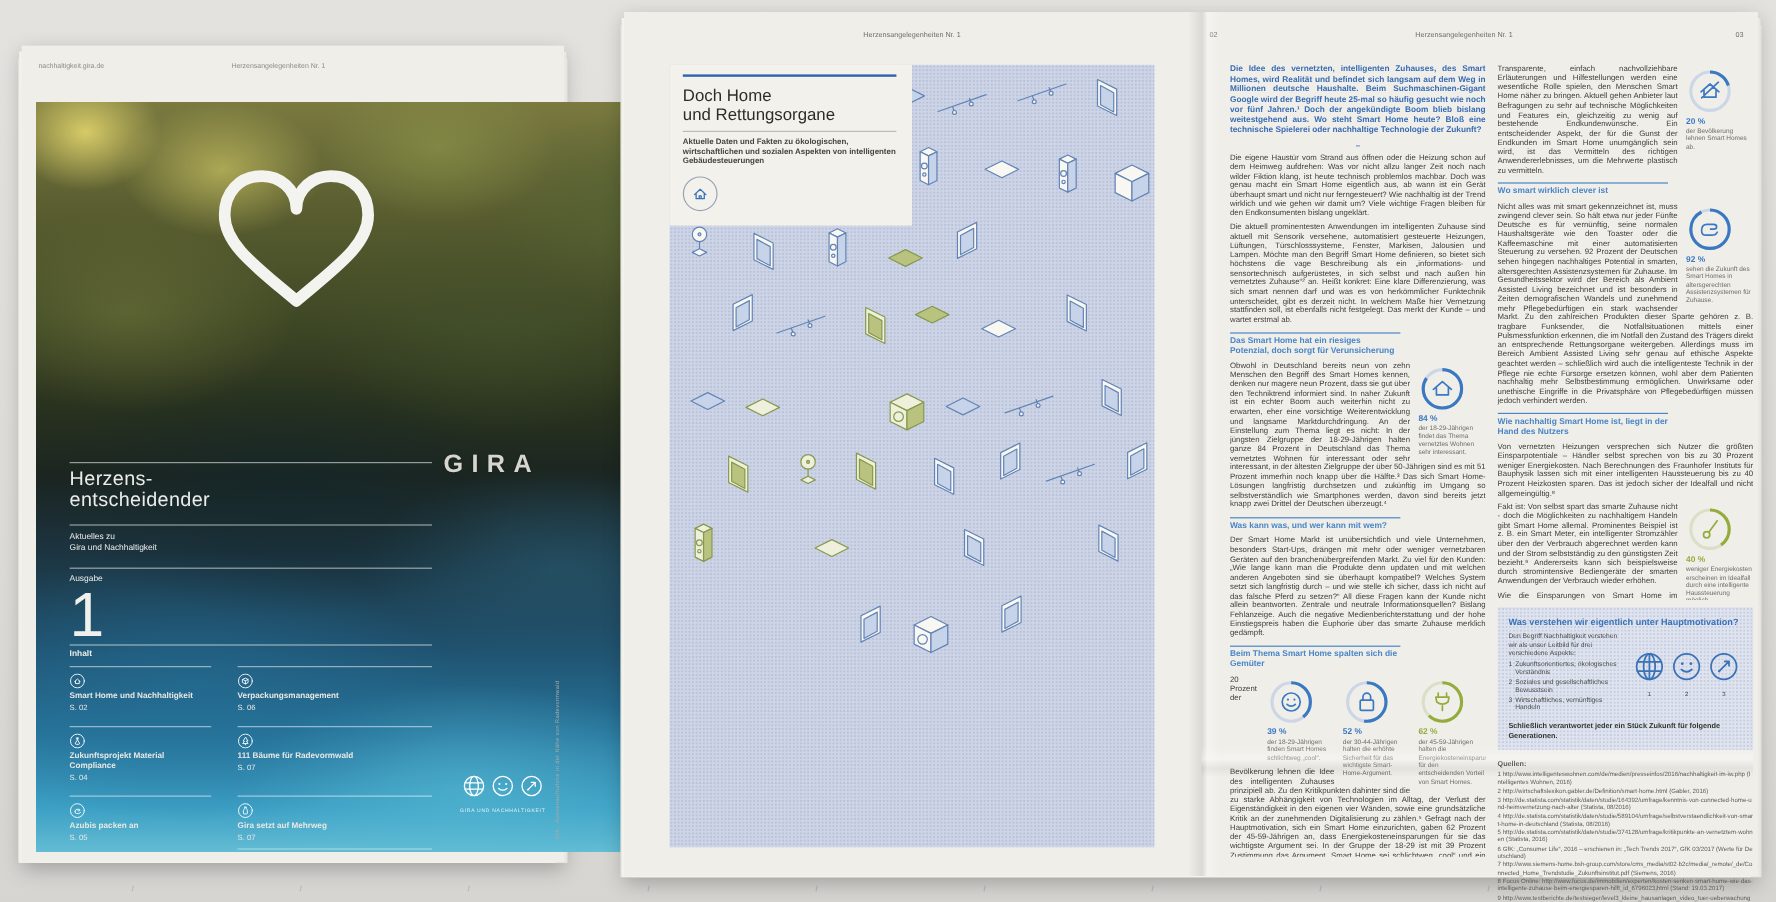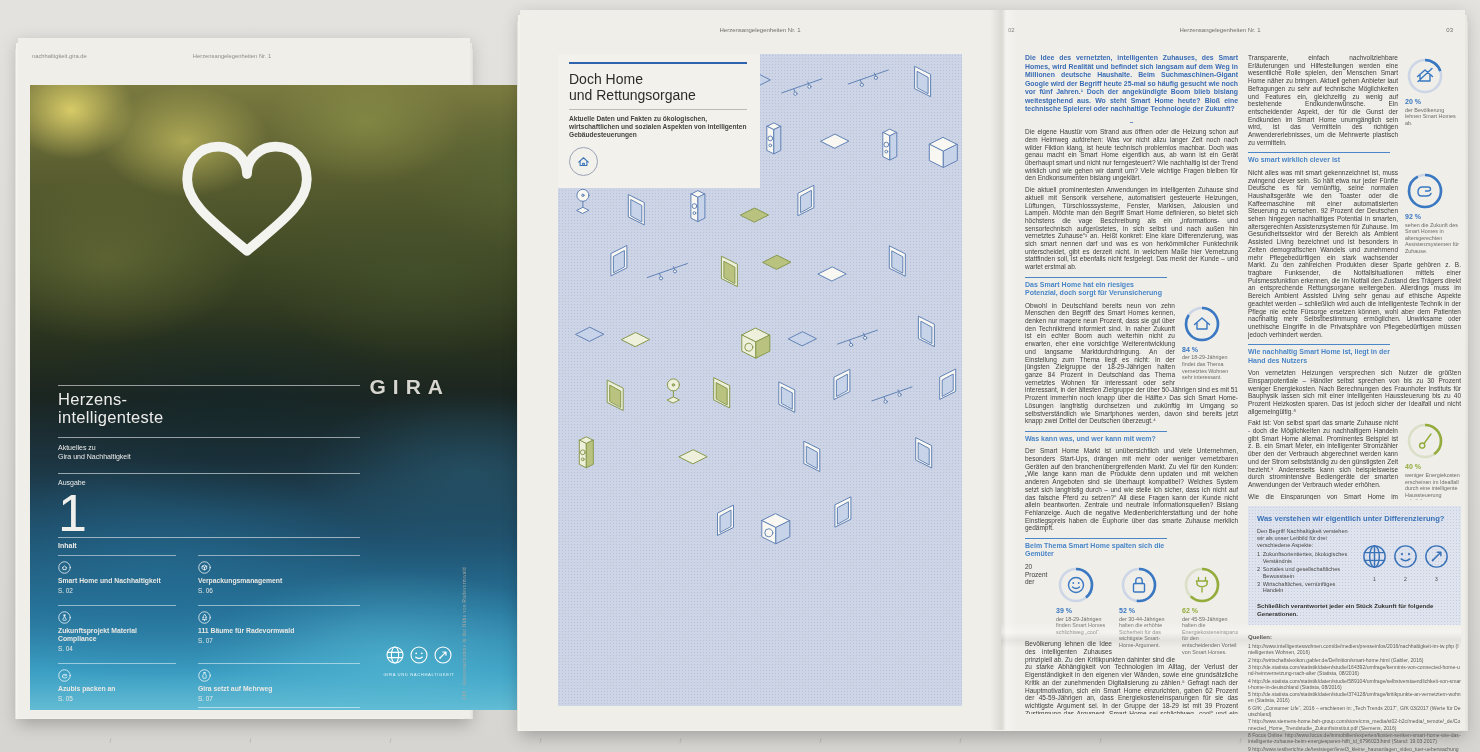--- a/index.html
+++ b/index.html
@@ -109,21 +109,21 @@
       <span class="cov-center">Herzensangelegenheiten Nr. 1</span>
     </div>
     <div class="photo">
       <svg class="heart" viewBox="0 0 100 88">
         <path d="M50 24 C50 11 39 3 28 3 C13 3 4 14 4 28 C4 47 24 61 50 83 C76 61 96 47 96 28 C96 14 87 3 72 3 C61 3 50 11 50 24 Z" fill="none" stroke="#f3f3f0" stroke-width="7.5" stroke-linejoin="round"></path>
       </svg>
       <div class="gira">GIRA</div>
 
       <div class="hr" style="top:300px"></div>
       <div class="wtxt mast" style="top:305px">Herzens-</div>
-      <div class="wtxt mast" style="top:323px">intelligenteste</div>
+      <div class="wtxt mast" style="top:323px">entscheidender</div>
       <div class="hr" style="top:352px"></div>
       <div class="wtxt small" style="top:358px">Aktuelles zu</div>
       <div class="wtxt small" style="top:367px">Gira und Nachhaltigkeit</div>
       <div class="hr" style="top:388px"></div>
       <div class="wtxt small" style="top:393px">Ausgabe</div>
       <div class="wtxt issue-no" style="top:402px">1</div>
       <div class="hr" style="top:452px"></div>
       <div class="wtxt small" style="top:456px;font-weight:bold">Inhalt</div>
 
       <div class="toc-item toc-c1" style="top:470px">
@@ -534,21 +534,21 @@
                 </g>
             </svg>
             <div class="pct">40 %</div>
             <div class="stat-cap">weniger Energiekosten erscheinen im Idealfall durch eine intelligente Haussteuerung möglich.</div>
           </div>
           <p>Fakt ist: Von selbst spart das smarte Zuhause nicht - doch die Möglichkeiten zu nachhaltigem Handeln gibt Smart Home allemal. Prominentes Beispiel ist z. B. ein Smart Meter, ein intelligenter Stromzähler über den der Verbrauch abgerechnet werden kann und der Strom selbstständig zu den günstigsten Zeit bezieht.⁹ Andererseits kann sich beispielsweise durch stromintensive Bediengeräte der smarten Anwendungen der Verbrauch wieder erhöhen.</p>
           <p>Wie die Einsparungen von Smart Home im Einzelfall tatsächlich ausfallen, hängt von mehreren Faktoren ab – so spielen individuelles Wärmeempfinden, die Bausubstanz und die Lage des Gebäudes unabhängig von der technischen Ausstattung eine große Rolle.¹⁰ Wie nachhaltig ein smartes Zuhause für den Endkonsumenten wirklich ist, hängt letztendlich von dessen Nutzungsverhalten ab. Somit gibt Smart Home erstmals den Endkonsumenten die Macht und auch die Verantwortung, erheblichen Einfluss auf den Verbrauch und die Ressourcennutzung in den eigenen vier Wänden zu nehmen. Er bestimmt, was die vernetzten Geräte tun, und entscheidet somit auch, wie „smart“ er die neue Transparenz im Sinne der Nachhaltigkeit nutzen möchte.</p>
         </div>
 
         <div class="box">
-          <div class="box-title">Was verstehen wir eigentlich unter Differenzierung?</div>
+          <div class="box-title">Was verstehen wir eigentlich unter Hauptmotivation?</div>
           <div class="box-flex">
             <div class="box-left">
               <div class="box-intro">Den Begriff Nachhaltigkeit verstehen wir als unser Leitbild für drei verschiedene Aspekte:</div>
               <div class="box-item">
                   <span>1</span>
                   <span>Zukunftsorientiertes, ökologisches Verständnis</span>
                 </div>
               <div class="box-item">
                   <span>2</span>
                   <span>Soziales und gesellschaftliches Bewusstsein</span>

